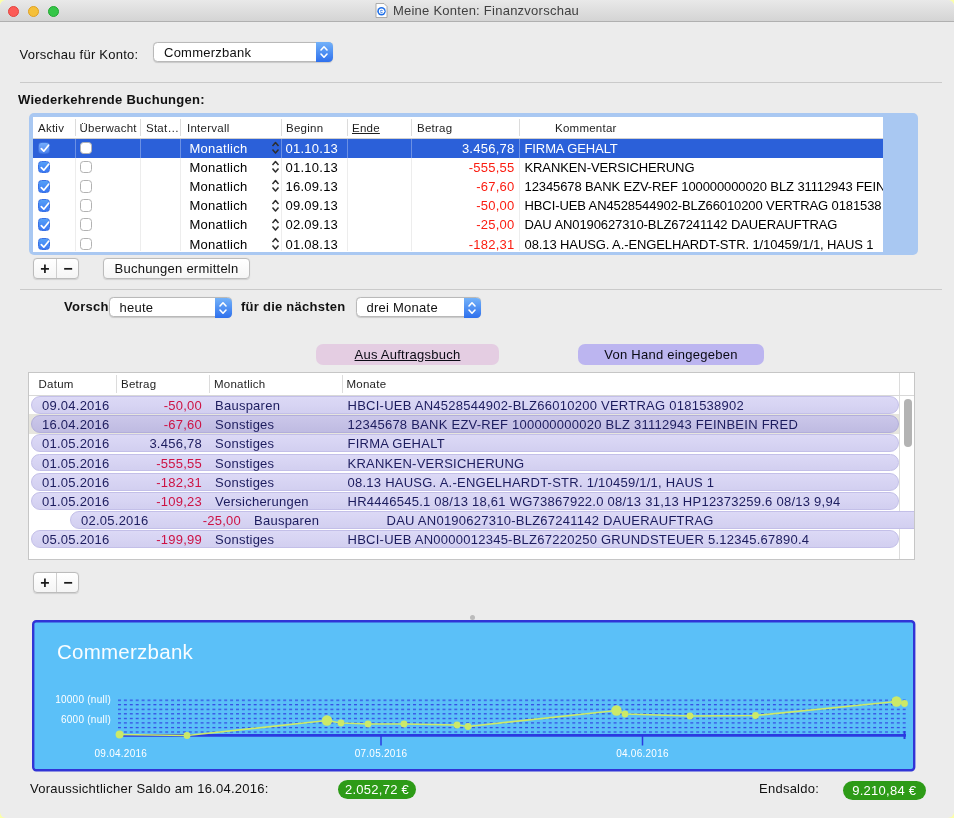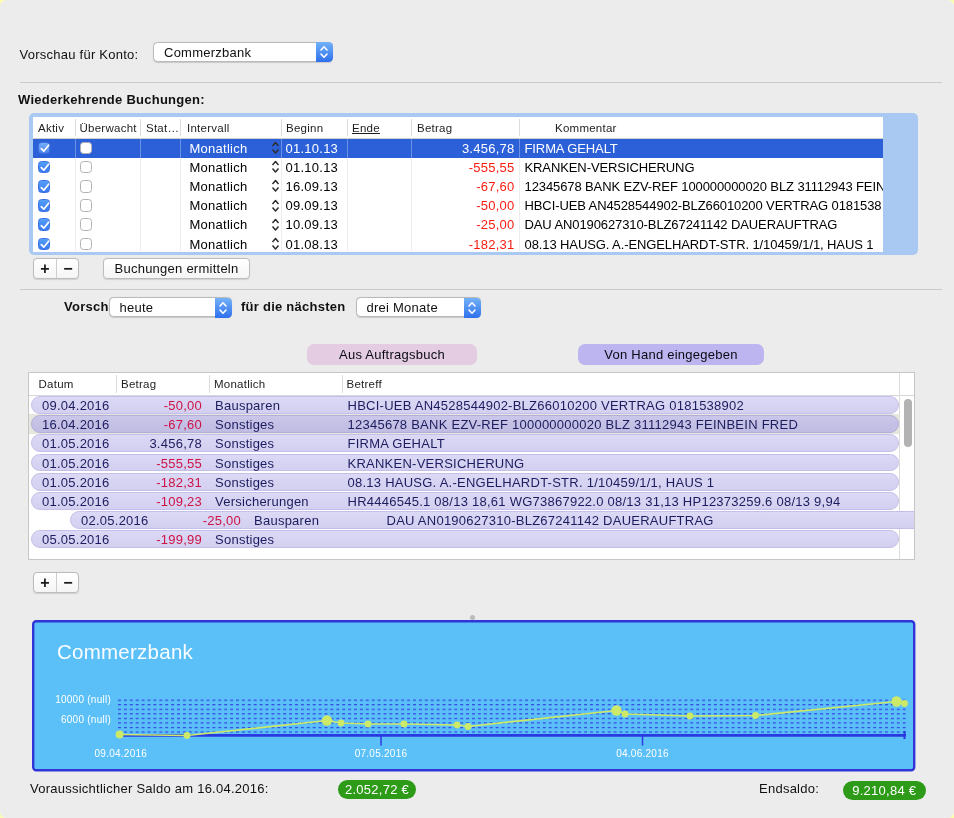--- a/index.html
+++ b/index.html
@@ -73,20 +73,31 @@
 
 #chart { position:absolute; left:32px; top:620px; }
 #chartTitle { position:absolute; left:57px; top:640px; font-size:20.5px; color:#fafdff; }
 
 .pill { position:absolute; height:19px; border-radius:9.5px; background:#2d9b17; color:#fff; font-size:13px;
   text-align:center; line-height:19px; }
 </style>
 </head>
 <body>
 <div id="win">
+  <div id="titlebar">
+    <span class="tl" id="tl-r"></span>
+      <span class="tl" id="tl-y"></span>
+      <span class="tl" id="tl-g"></span>
+    <div id="title"><svg width="13" height="15" viewBox="0 0 13 15">
+          <path d="M1 0.5 h8 l3 3 v11 h-11 z" fill="#fdfdfd" stroke="#9a9a9a" stroke-width="0.8"></path>
+          <circle cx="6.5" cy="8.2" r="4.2" fill="#1f6fe8"></circle>
+          <circle cx="6.5" cy="8.2" r="2.1" fill="none" stroke="#fff" stroke-width="1.1"></circle>
+          <rect x="5.4" y="7.7" width="4.2" height="1.2" fill="#fff"></rect>
+        </svg>Meine Konten: Finanzvorschau</div>
+  </div>
 
   <div class="lbl" style="left:19.5px; top:46.5px;">Vorschau für Konto:</div>
   <div class="popup" style="left:153px; top:41.5px; width:180px;">Commerzbank
     <span class="cap">
         <svg width="10" height="14" viewBox="0 0 10 14">
           <path d="M2 5 L5 1.8 L8 5" fill="none" stroke="#fff" stroke-width="1.6" stroke-linecap="round" stroke-linejoin="round"></path>
           <path d="M2 9 L5 12.2 L8 9" fill="none" stroke="#fff" stroke-width="1.6" stroke-linecap="round" stroke-linejoin="round"></path>
         </svg>
       </span>
   </div>
@@ -185,21 +196,21 @@
             <svg width="10" height="9" viewBox="0 0 10 9">
               <path d="M1.3 4.6 L3.8 7.2 L8.6 1.2" fill="none" stroke="#fff" stroke-width="1.7" stroke-linecap="round" stroke-linejoin="round"></path>
             </svg>
           </span>
           <span class="cb off" style="left:46.5px;"></span>
           <span class="cell" style="left:156.5px; width:80px;">Monatlich</span>
           <span class="stp" style="left:238px; top:2.5px;"><svg width="9" height="14" viewBox="0 0 9 14">
               <path d="M1.5 5 L4.5 1.6 L7.5 5" fill="none" stroke="#2e2e2e" stroke-width="1.5" stroke-linejoin="round"></path>
               <path d="M1.5 8.6 L4.5 12 L7.5 8.6" fill="none" stroke="#2e2e2e" stroke-width="1.5" stroke-linejoin="round"></path>
             </svg></span>
-          <span class="cell" style="left:252.5px; width:62px;">10.09.13</span>
+          <span class="cell" style="left:252.5px; width:62px;">02.09.13</span>
           <span class="cell red" style="left:380px; width:101.5px; text-align:right;">-25,00</span>
           <span class="cell" style="left:491.5px; width:374px; letter-spacing:-0.1px;">DAU AN0190627310-BLZ67241142 DAUERAUFTRAG</span>
         </div>
         <div class="t1row" style="top:118px;">
           <span class="cb on" style="left:4.5px;">
             <svg width="10" height="9" viewBox="0 0 10 9">
               <path d="M1.3 4.6 L3.8 7.2 L8.6 1.2" fill="none" stroke="#fff" stroke-width="1.7" stroke-linecap="round" stroke-linejoin="round"></path>
             </svg>
           </span>
           <span class="cb off" style="left:46.5px;"></span>
@@ -252,28 +263,28 @@
   <div class="lbl bold" style="left:241px; top:299.3px;">für die nächsten</div>
   <div class="popup" style="left:355.5px; top:297px; width:125.5px;">drei Monate
     <span class="cap">
         <svg width="10" height="14" viewBox="0 0 10 14">
           <path d="M2 5 L5 1.8 L8 5" fill="none" stroke="#fff" stroke-width="1.6" stroke-linecap="round" stroke-linejoin="round"></path>
           <path d="M2 9 L5 12.2 L8 9" fill="none" stroke="#fff" stroke-width="1.6" stroke-linecap="round" stroke-linejoin="round"></path>
         </svg>
       </span>
   </div>
 
-  <div class="tabpill" style="left:307px; width:170px; background:#e4cde2;">Aus Auftragsbuch</div>
+  <div class="tabpill" style="left:316px; width:183px; background:#e4cde2;text-decoration:underline;">Aus Auftragsbuch</div>
   <div class="tabpill" style="left:578px; width:186px; background:#bcb5f0;">Von Hand eingegeben</div>
 
   <div id="t2">
     <span class="hcell" style="left:9.5px;">Datum</span>
     <span class="hcell" style="left:92px;">Betrag</span>
     <span class="hcell" style="left:185px;">Monatlich</span>
-    <span class="hcell" style="left:317.5px;">Betreff</span>
+    <span class="hcell" style="left:317.5px;">Monate</span>
     <span class="vline" style="left:87px;"></span>
     <span class="vline" style="left:179.5px;"></span>
     <span class="vline" style="left:312.5px;"></span>
     <span class="vline" style="left:870px; top:0; height:186px;"></span>
     <div class="hdrline"></div>
     <div id="t2rows">
         <div class="t2row" style="top:23px;">
           <span class="c2" style="left:10px; width:75px;">09.04.2016</span>
           <span class="c2 crimson" style="left:86px; width:84px; text-align:right;">-50,00</span>
           <span class="c2" style="left:183px; width:125px;">Bausparen</span>
@@ -313,20 +324,21 @@
         <div class="t2row" style="top:138.2px;margin-left:39px;">
           <span class="c2" style="left:10px; width:75px;">02.05.2016</span>
           <span class="c2 crimson" style="left:86px; width:84px; text-align:right;">-25,00</span>
           <span class="c2" style="left:183px; width:125px;">Bausparen</span>
           <span class="c2" style="left:315.5px; width:540px;">DAU AN0190627310-BLZ67241142 DAUERAUFTRAG</span>
         </div>
         <div class="t2row" style="top:157.4px;">
           <span class="c2" style="left:10px; width:75px;">05.05.2016</span>
           <span class="c2 crimson" style="left:86px; width:84px; text-align:right;">-199,99</span>
           <span class="c2" style="left:183px; width:125px;">Sonstiges</span>
+          <span class="c2" style="left:315.5px; width:540px;">HBCI-UEB AN0000012345-BLZ67220250 GRUNDSTEUER 5.12345.67890.4</span>
         </div>
       </div>
     <div class="sbthumb" style="left:874.5px; top:26px; width:8px; height:48px; border-radius:4px;"></div>
   </div>
 
   <div class="segwrap" style="top:572px;">
       <span class="div"></span>
       <span class="pm" style="left:0;">+</span>
       <span class="pm" style="left:23px;">−</span>
     </div>

